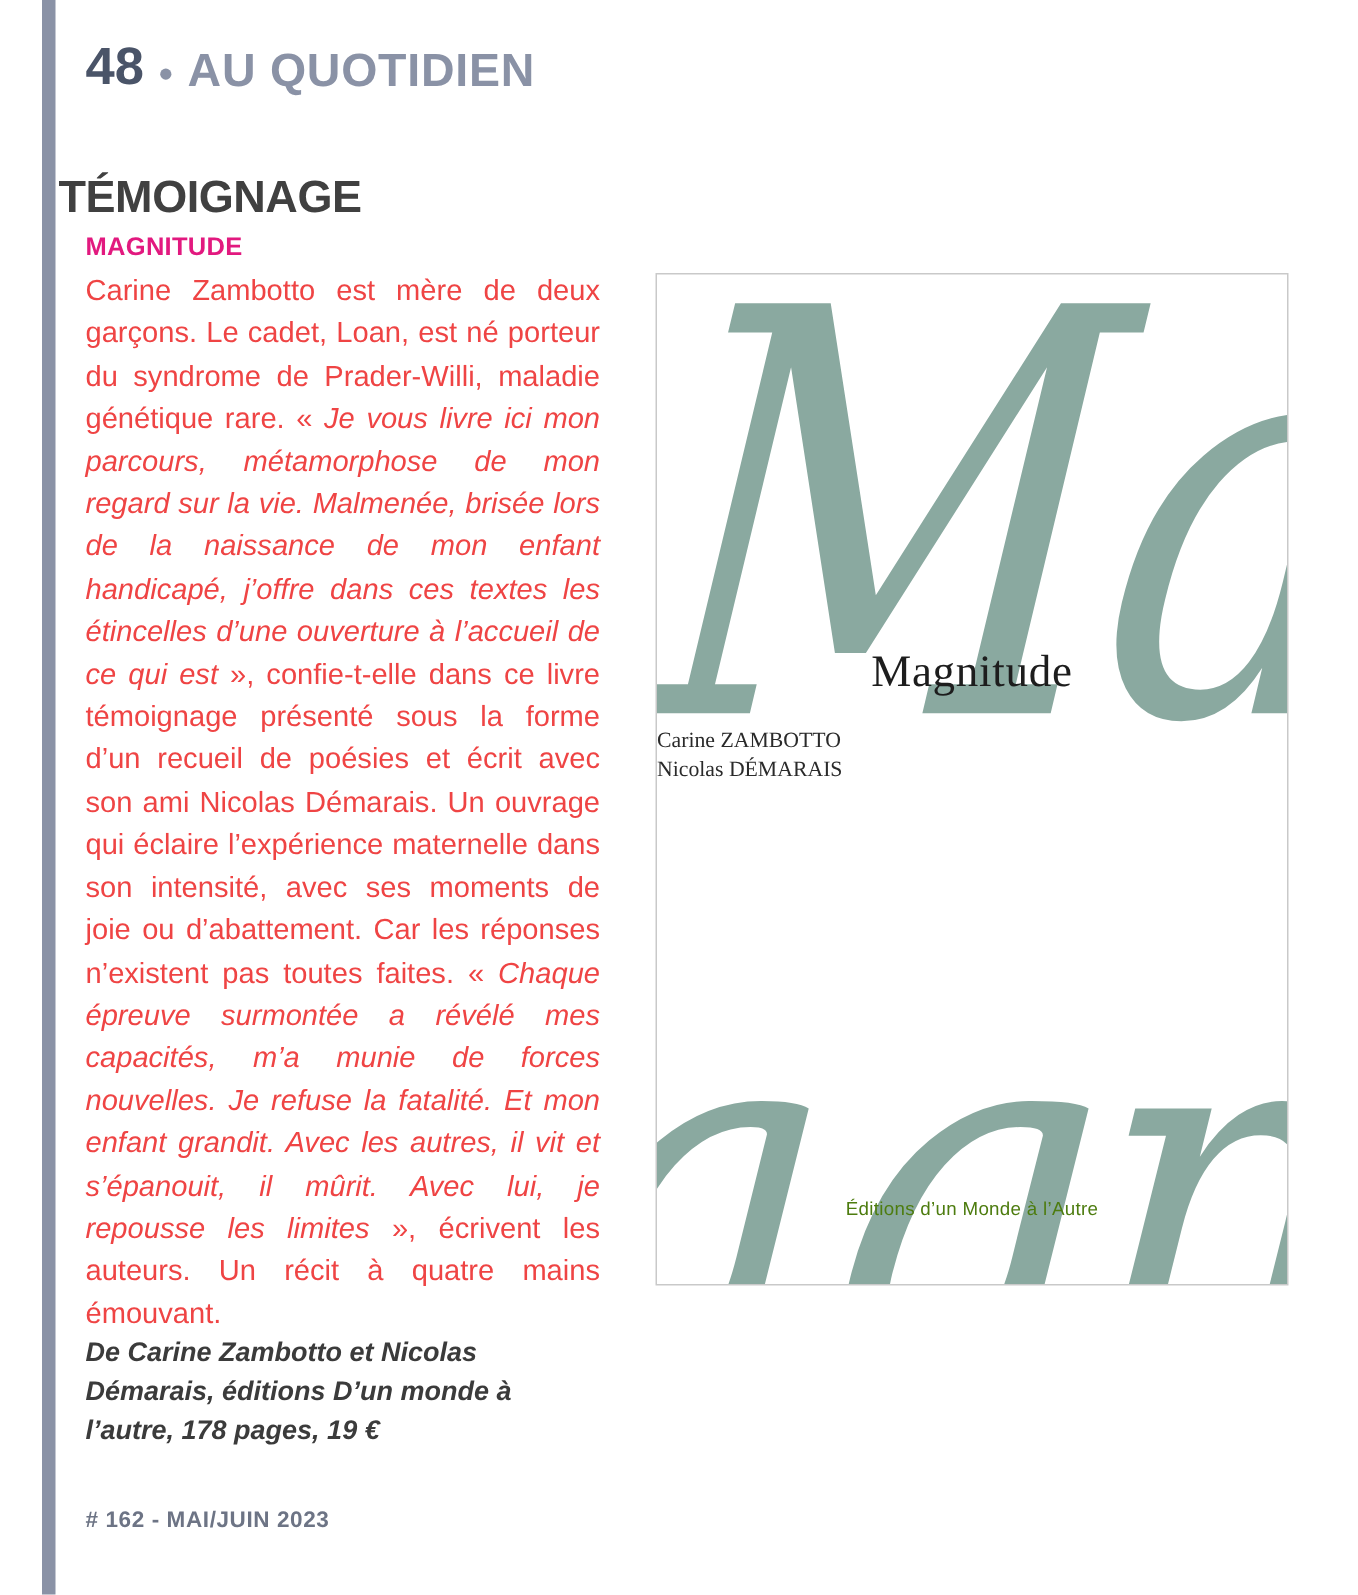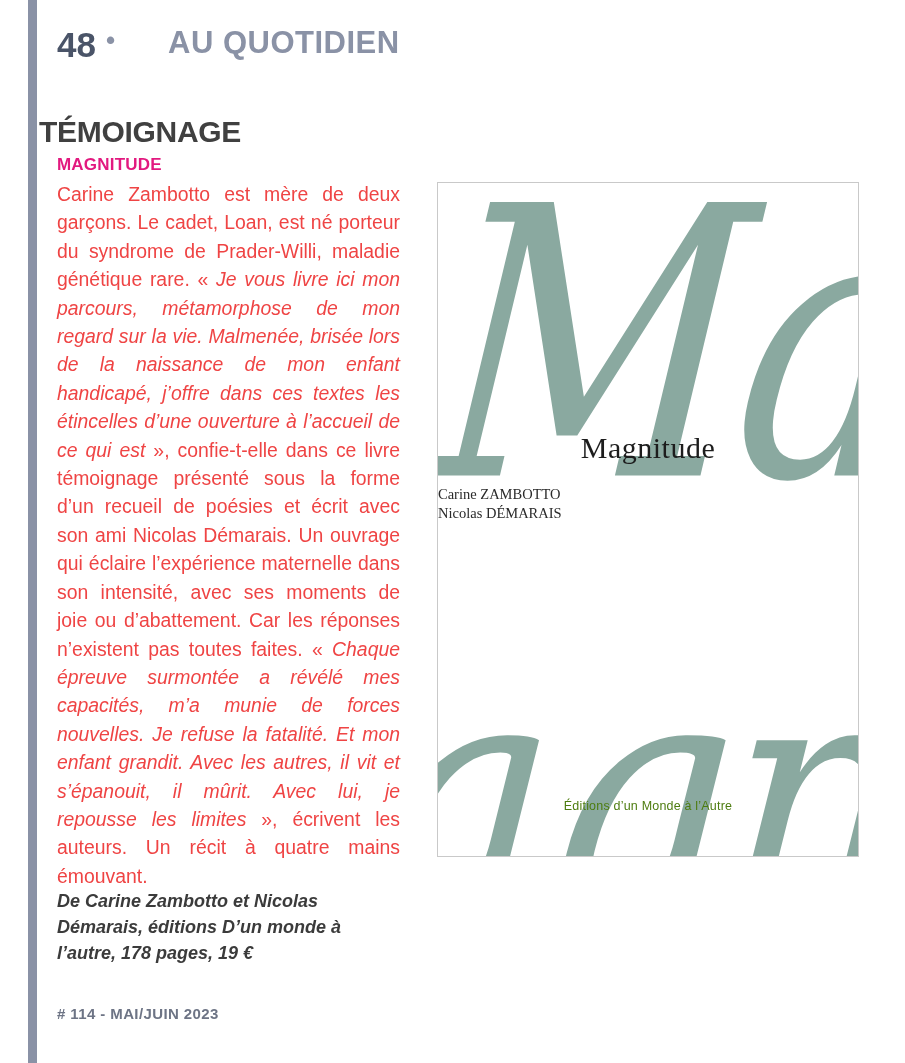--- a/index.html
+++ b/index.html
@@ -27,21 +27,21 @@
     top: 0;
     width: 9px;
     height: 1063px;
     background: #8a92a6;
   }
   .header {
     position: absolute;
     left: 57px;
     top: 27px;
     display: flex;
-    align-items: flex-start;
+    align-items: flex-end;
     gap: 0;
   }
   .header-number {
     font-size: 35px;
     font-weight: bold;
     color: #4a5468;
     letter-spacing: 0px;
     line-height: 1;
   }
   .header-sep {
@@ -50,21 +50,20 @@
     color: #8a92a6;
     margin: 0 10px 0 10px;
     line-height: 1;
   }
   .header-title {
     font-size: 31px;
     font-weight: bold;
     color: #8a92a6;
     letter-spacing: 0.5px;
     line-height: 1;
-    margin-left: 43px;
   }
   .section-title {
     position: absolute;
     left: 39px;
     top: 117px;
     font-size: 30px;
     font-weight: bold;
     color: #404040;
     letter-spacing: -0.3px;
     line-height: 1;
@@ -198,21 +197,21 @@
     <span class="header-title">AU QUOTIDIEN</span>
   </div>
 
   <div class="section-title">TÉMOIGNAGE</div>
   <div class="section-subtitle">MAGNITUDE</div>
 
   <div class="article"><span>Carine Zambotto est mère de deux garçons. Le cadet, Loan, est né porteur du syndrome de Prader-Willi, maladie génétique rare. « </span><i>Je vous livre ici mon parcours, métamorphose de mon regard sur la vie. Malmenée, brisée lors de la naissance de mon enfant handicapé, j’offre dans ces textes les étincelles d’une ouverture à l’accueil de ce qui est</i><span> », confie-t-elle dans ce livre témoignage présenté sous la forme d’un recueil de poésies et écrit avec son ami Nicolas Démarais. Un ouvrage qui éclaire l’expérience maternelle dans son intensité, avec ses moments de joie ou d’abattement. Car les réponses n’existent pas toutes faites. « </span><i>Chaque épreuve surmontée a révélé mes capacités, m’a munie de forces nouvelles. Je refuse la fatalité. Et mon enfant grandit. Avec les autres, il vit et s’épanouit, il mûrit. Avec lui, je repousse les limites</i><span> », écrivent les auteurs. Un récit à quatre mains émouvant.</span></div>
 
   <div class="credit">De Carine Zambotto et Nicolas Démarais, éditions D’un monde à l’autre, 178 pages, 19 €</div>
 
-  <div class="footer"># 114 - MAI/JUIN 2023</div>
+  <div class="footer"># 162 - MAI/JUIN 2023</div>
 
   <div class="book">
     <div class="book-script script-top">Magn</div>
     <div class="book-script script-bottom">agnitu</div>
     <div class="book-title">Magnitude</div>
     <div class="book-authors">
       <div>Carine ZAMBOTTO</div>
       <div>Nicolas DÉMARAIS</div>
     </div>
     <div class="book-publisher">Éditions d’un Monde à l’Autre</div>

